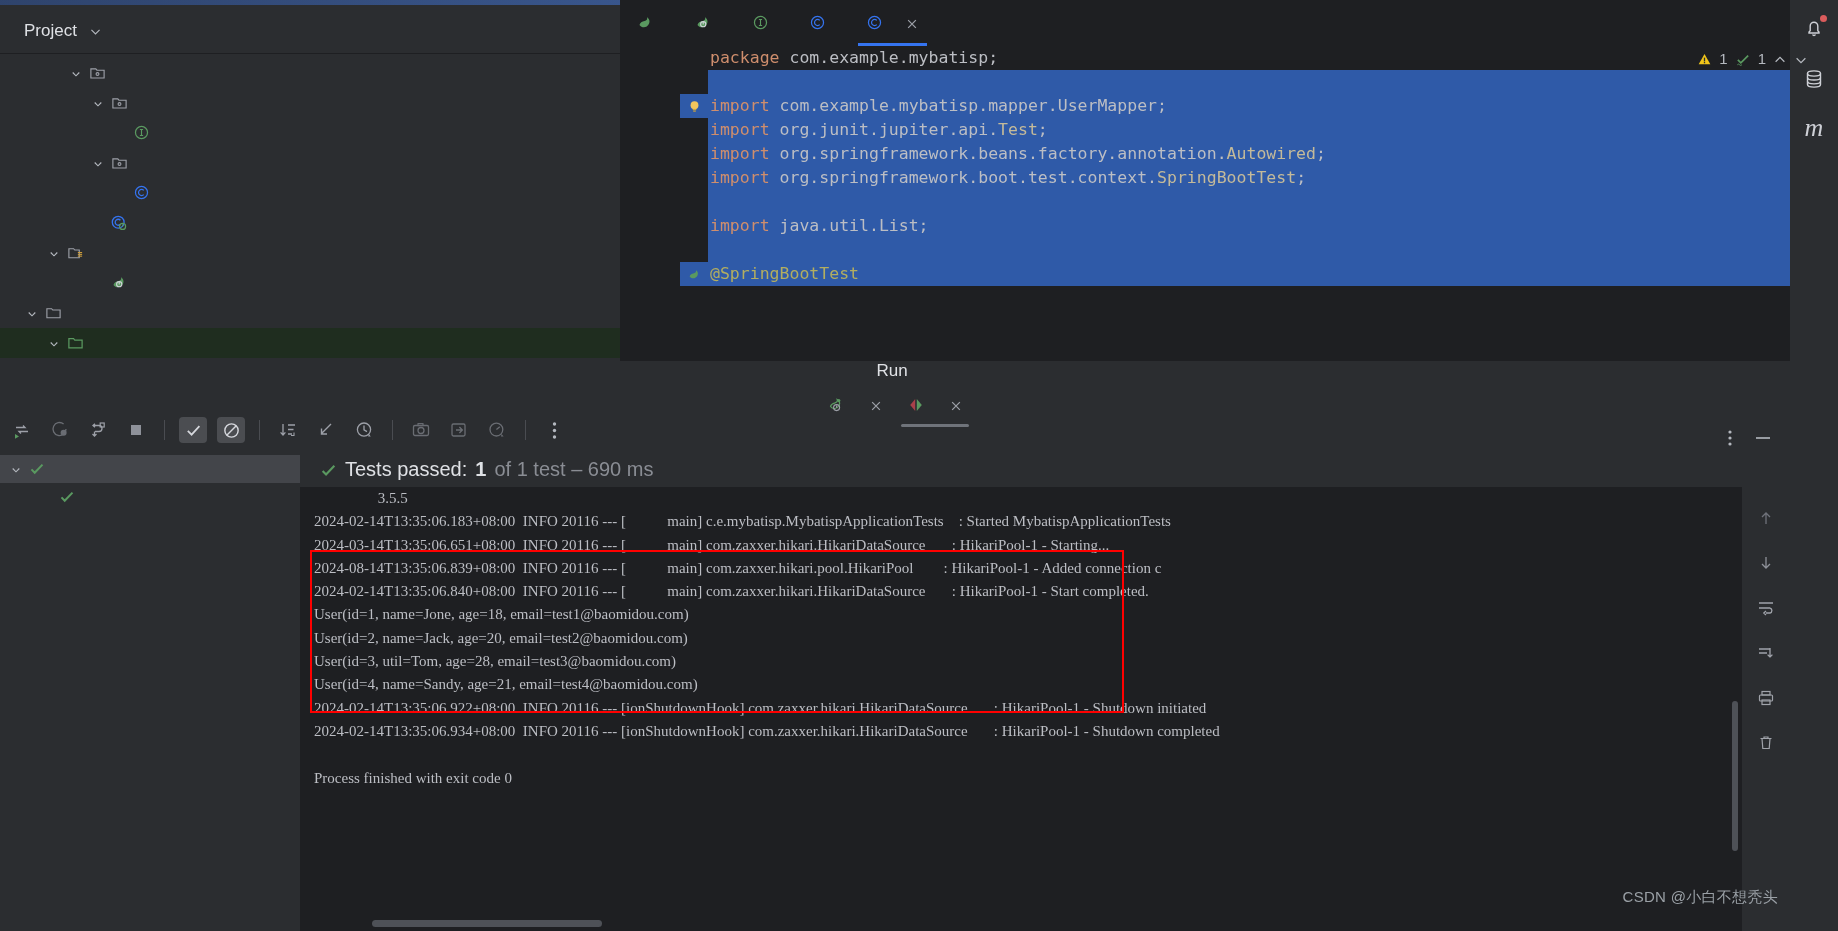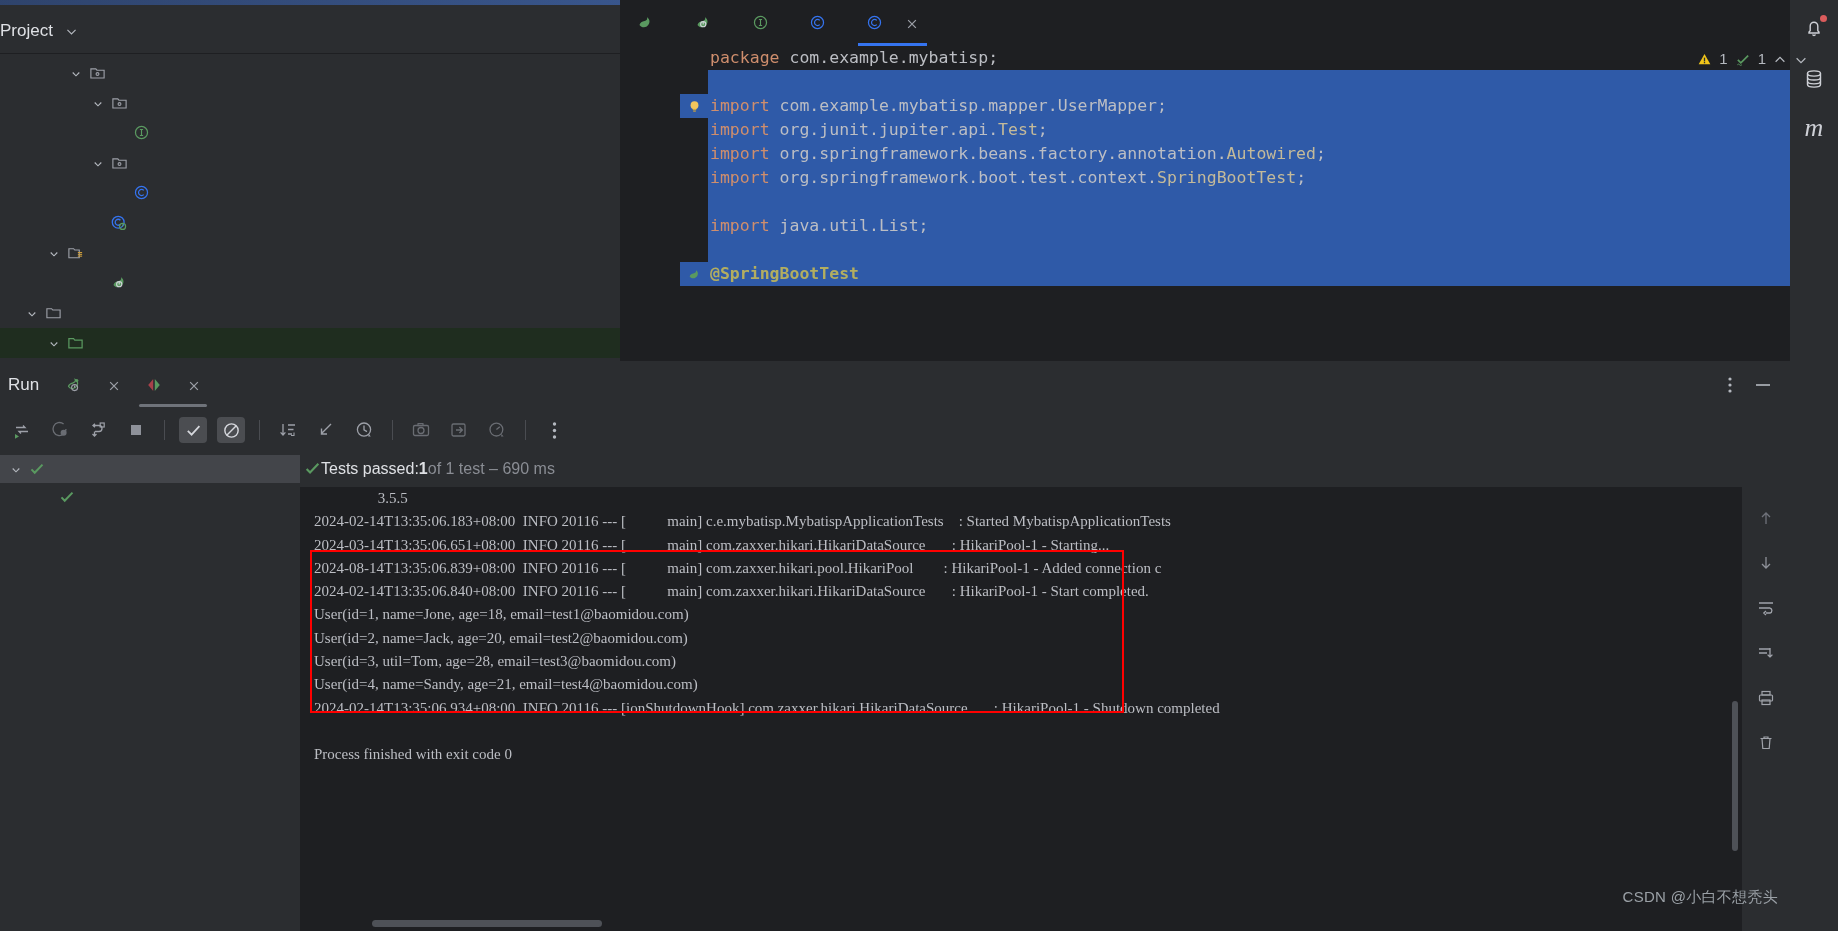--- a/index.html
+++ b/index.html
@@ -12,21 +12,21 @@
   }
   .app { position: relative; width: 1838px; height: 931px; }
 
   
   .top-strip { position:absolute; left:0; top:0; width:1838px; height:8px; background:#2b2d30; }
   .top-strip .blue-bit { position:absolute; left:0; top:0; width:620px; height:5px;
      background:linear-gradient(to right,#2f4673,#3a5a96); opacity:.9;}
 
   
   .project-panel { position:absolute; left:0; top:8px; width:620px; height:353px; background:#2b2d30;}
-  .project-header { height:46px; display:flex; align-items:center; padding-left:0;
+  .project-header { height:46px; display:flex; align-items:center; padding-left:24px;
       border-bottom:1px solid #1e1f22; background:#2b2d30;}
   .project-header .title { font-size:17px; color:#dfe1e5; font-weight:400; }
   .project-header .chev { margin-left:12px; color:#b4b8bf; font-size:13px; }
 
   .tree { padding-top:4px; font-size:16px; }
   .tree-row { height:30px; display:flex; align-items:center; white-space:nowrap; }
   .tree-row.selected { background:#1f2d1f; }
   .tw { display:inline-block; width:20px; text-align:center; color:#b4b8bf; font-size:12px; }
   .ico { display:inline-block; width:22px; text-align:center; margin-right:4px; }
   .lbl { color:#dfe1e5; }
@@ -52,34 +52,34 @@
   .cline { display:flex; height:24px; align-items:center; }
   .gutter { width:60px; min-width:60px; text-align:right; padding-right:12px; color:#606366; }
   .gutter.cur { color:#a1a3ab; }
   .gmark { width:28px; min-width:28px; text-align:center; }
   .ctext { flex:1; white-space:pre; padding-left:2px; }
   .sel .ctext, .sel .gmark { background:#2f5aa8; }
   .sel .ctext { color:#e6e6e6; }
   .kw { color:#cf8e6d; }
   .pl { color:#bcbec4; }
   .cls { color:#c4ba9a; }
-  .ann { color:#b3ae60;font-weight:bold; }
+  .ann { color:#b3ae60; }
 
   .ed-scroll { position:absolute; right:6px; top:40px; width:7px; height:130px; background:#4e5157; border-radius:4px; }
   .ed-rightmark { position:absolute; right:16px; top:200px; width:16px; height:2px; background:#b4b8bf; }
 
   
   .right-strip { position:absolute; right:0; top:0; width:48px; height:931px; background:#2b2d30;
       display:flex; flex-direction:column; align-items:center; padding-top:16px; gap:26px; }
   .right-strip .rs-ico { color:#ced0d6; position:relative; }
   .badge-dot { position:absolute; right:-1px; top:-1px; width:7px; height:7px; border-radius:50%; background:#db5c5c; }
 
   
   .run-window { position:absolute; left:0; top:361px; width:1790px; height:570px; background:#2b2d30; }
-  .run-head { height:48px; display:flex; align-items:center; background:#2b2d30; position:relative;}
+  .run-head { height:48px; display:flex; align-items:center; background:#2b2d30; position:relative;flex-direction:column;}
   .run-title { font-size:17px; padding-left:8px; padding-right:14px; color:#dfe1e5; }
   .run-tab { display:flex; align-items:center; gap:9px; height:48px; padding:0 12px; font-size:16px; color:#dfe1e5; position:relative; white-space:nowrap;}
   .run-tab.active::after { content:""; position:absolute; left:6px; right:6px; bottom:2px; height:3px; background:#6f737a; border-radius:2px;}
   .run-tab .closex { color:#9da0a8; font-size:16px; margin-left:6px; }
   .run-head-right { margin-left:auto; display:flex; align-items:center; gap:22px; padding-right:18px; color:#b4b8bf; }
 
   .run-toolbar { height:42px; display:flex; align-items:center; gap:10px; padding-left:8px; }
   .tb { width:28px; height:26px; display:flex; align-items:center; justify-content:center; border-radius:4px; color:#9da0a8;}
   .tb.on { background:#4b4d51; color:#d6d8dd; }
   .tb.dim { color:#6a6d73; }
@@ -87,22 +87,22 @@
 
   .run-body { position:absolute; left:0; top:90px; right:0; bottom:0; display:flex; }
   .test-tree { width:300px; background:#2b2d30; padding-top:4px; }
   .tt-row { height:28px; display:flex; align-items:center; font-size:15.5px; padding-left:6px; white-space:nowrap;}
   .tt-row.sel { background:#43454a; }
   .tt-name { color:#dfe1e5; }
   .tt-sub { color:#8a8d94; }
   .tt-ms { margin-left:auto; padding-right:12px; color:#9aa0a6; font-size:14.5px; }
 
   .console-wrap { flex:1; position:relative; background:#1e1f22; }
-  .console-status { height:36px; background:#2b2d30; display:flex; align-items:center; 
-      font-size:16px; padding-left:4px; color:#dfe1e5; }
+  .console-status { height:36px; background:#2b2d30; display:flex; align-items:center; gap:8px;
+      font-size:20px; padding-left:20px; color:#dfe1e5; }
   .cs-dim { color:#8a8d94; }
   .cs-num { color:#dfe1e5; font-weight:700; }
   .console { position:absolute; left:0; top:36px; right:48px; bottom:0; background:#1e1f22; overflow:hidden;
       font-family:Liberation Serif, serif; font-size:15px; line-height:23.3px; color:#bcbec4; }
   .console .ln { white-space:pre; padding-left:14px; }
   .redbox { position:absolute; left:10px; top:99px; width:814px; height:163px; border:2px solid #ff0000; pointer-events:none; }
   .console-side { position:absolute; right:0; top:36px; width:48px; bottom:0; background:#2b2d30;
       display:flex; flex-direction:column; align-items:center; padding-top:22px; gap:26px; color:#8e9199;}
   .cside-dim { color:#6a6d73; }
   .console-scroll { position:absolute; right:52px; top:250px; width:6px; height:150px; background:#4e5157; border-radius:4px; }
@@ -558,20 +558,21 @@
         <div class="console" id="console-out">
             <div class="ln">                 3.5.5</div>
             <div class="ln">2024-02-14T13:35:06.183+08:00  INFO 20116 --- [           main] c.e.mybatisp.MybatispApplicationTests    : Started MybatispApplicationTests</div>
             <div class="ln">2024-03-14T13:35:06.651+08:00  INFO 20116 --- [           main] com.zaxxer.hikari.HikariDataSource       : HikariPool-1 - Starting...</div>
             <div class="ln">2024-08-14T13:35:06.839+08:00  INFO 20116 --- [           main] com.zaxxer.hikari.pool.HikariPool        : HikariPool-1 - Added connection c</div>
             <div class="ln">2024-02-14T13:35:06.840+08:00  INFO 20116 --- [           main] com.zaxxer.hikari.HikariDataSource       : HikariPool-1 - Start completed.</div>
             <div class="ln">User(id=1, name=Jone, age=18, email=test1@baomidou.com)</div>
             <div class="ln">User(id=2, name=Jack, age=20, email=test2@baomidou.com)</div>
             <div class="ln">User(id=3, util=Tom, age=28, email=test3@baomidou.com)</div>
             <div class="ln">User(id=4, name=Sandy, age=21, email=test4@baomidou.com)</div>
+            <div class="ln">2024-02-14T13:35:06.922+08:00  INFO 20116 --- [ionShutdownHook] com.zaxxer.hikari.HikariDataSource       : HikariPool-1 - Shutdown initiated</div>
             <div class="ln">2024-02-14T13:35:06.934+08:00  INFO 20116 --- [ionShutdownHook] com.zaxxer.hikari.HikariDataSource       : HikariPool-1 - Shutdown completed</div>
             <div class="ln"> </div>
             <div class="ln">Process finished with exit code 0</div>
           </div>
         <div class="redbox"></div>
         <div class="console-scroll"></div>
         <div class="hscroll"></div>
 
         <div class="console-side">
           <span class="cside-dim">

